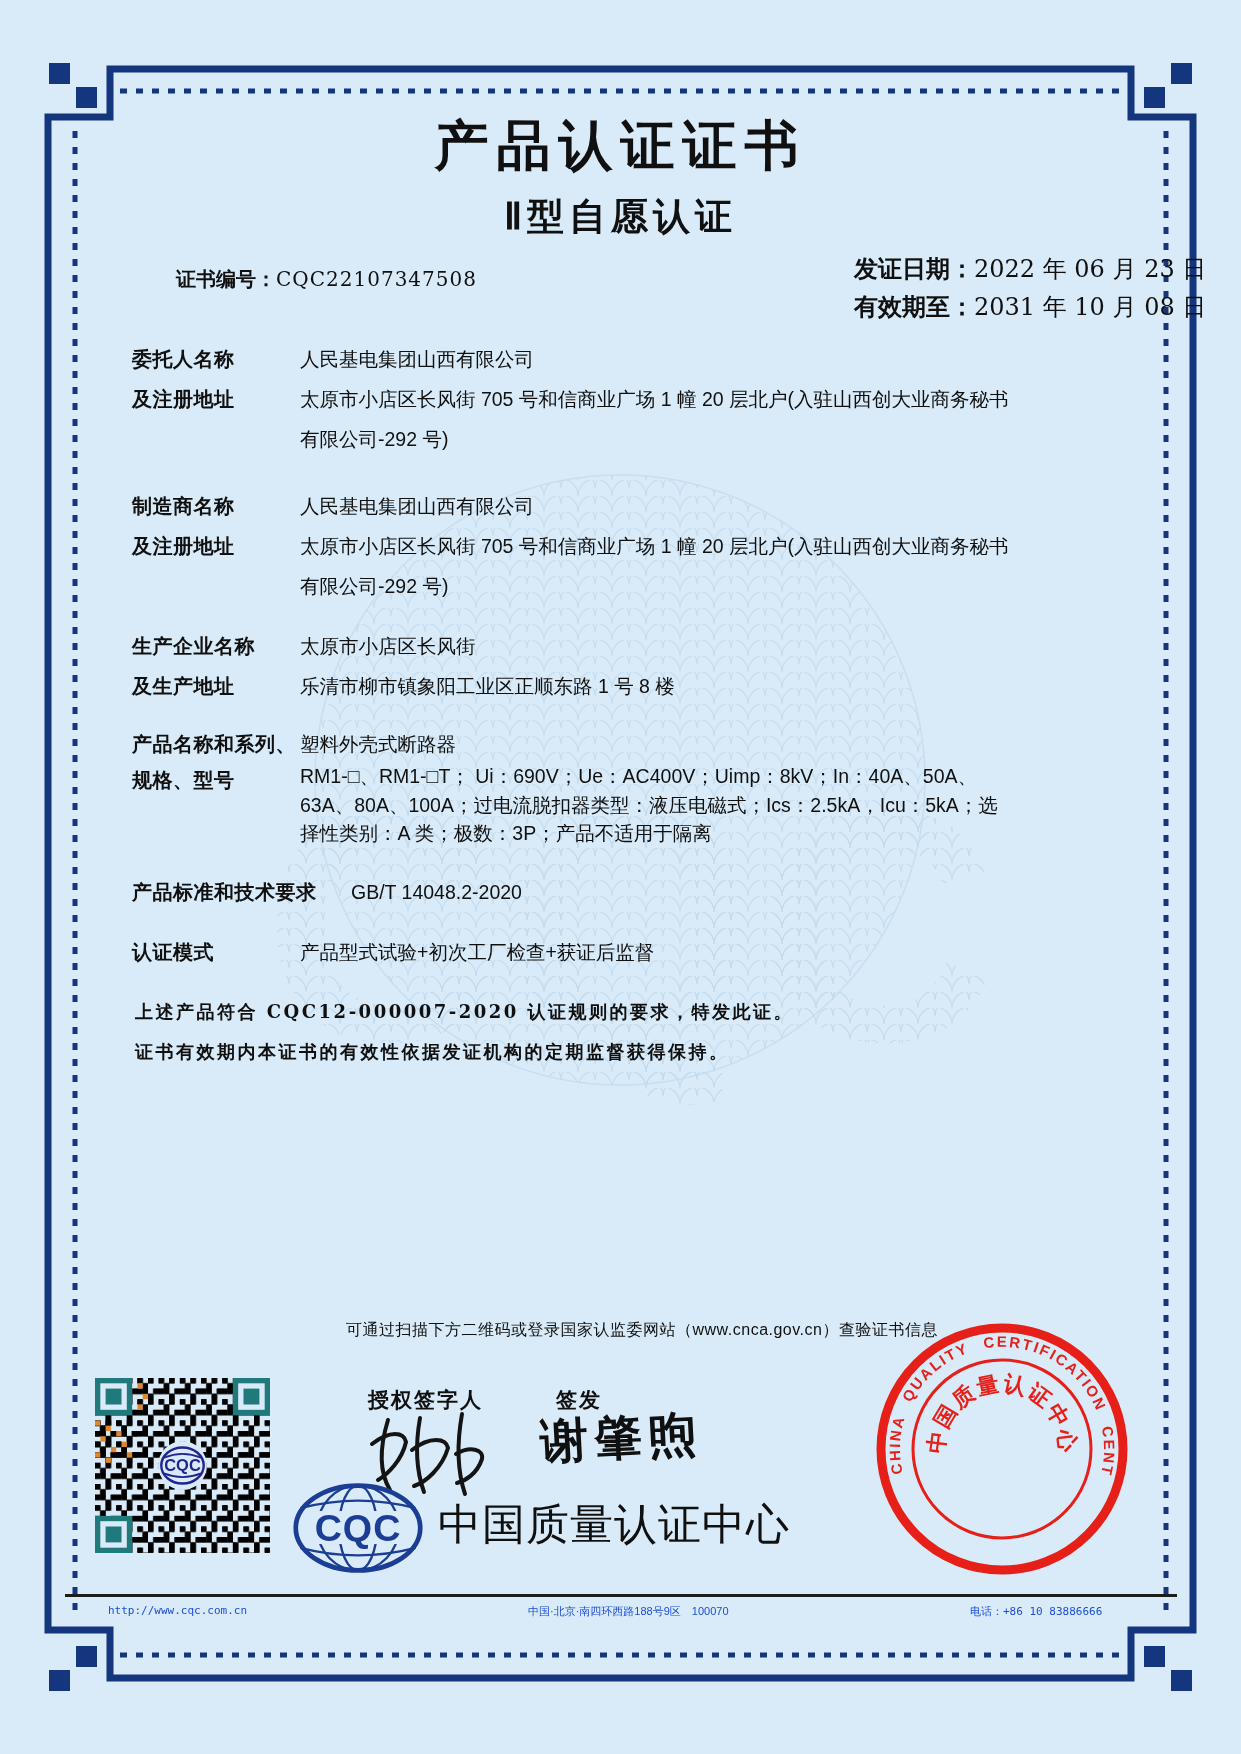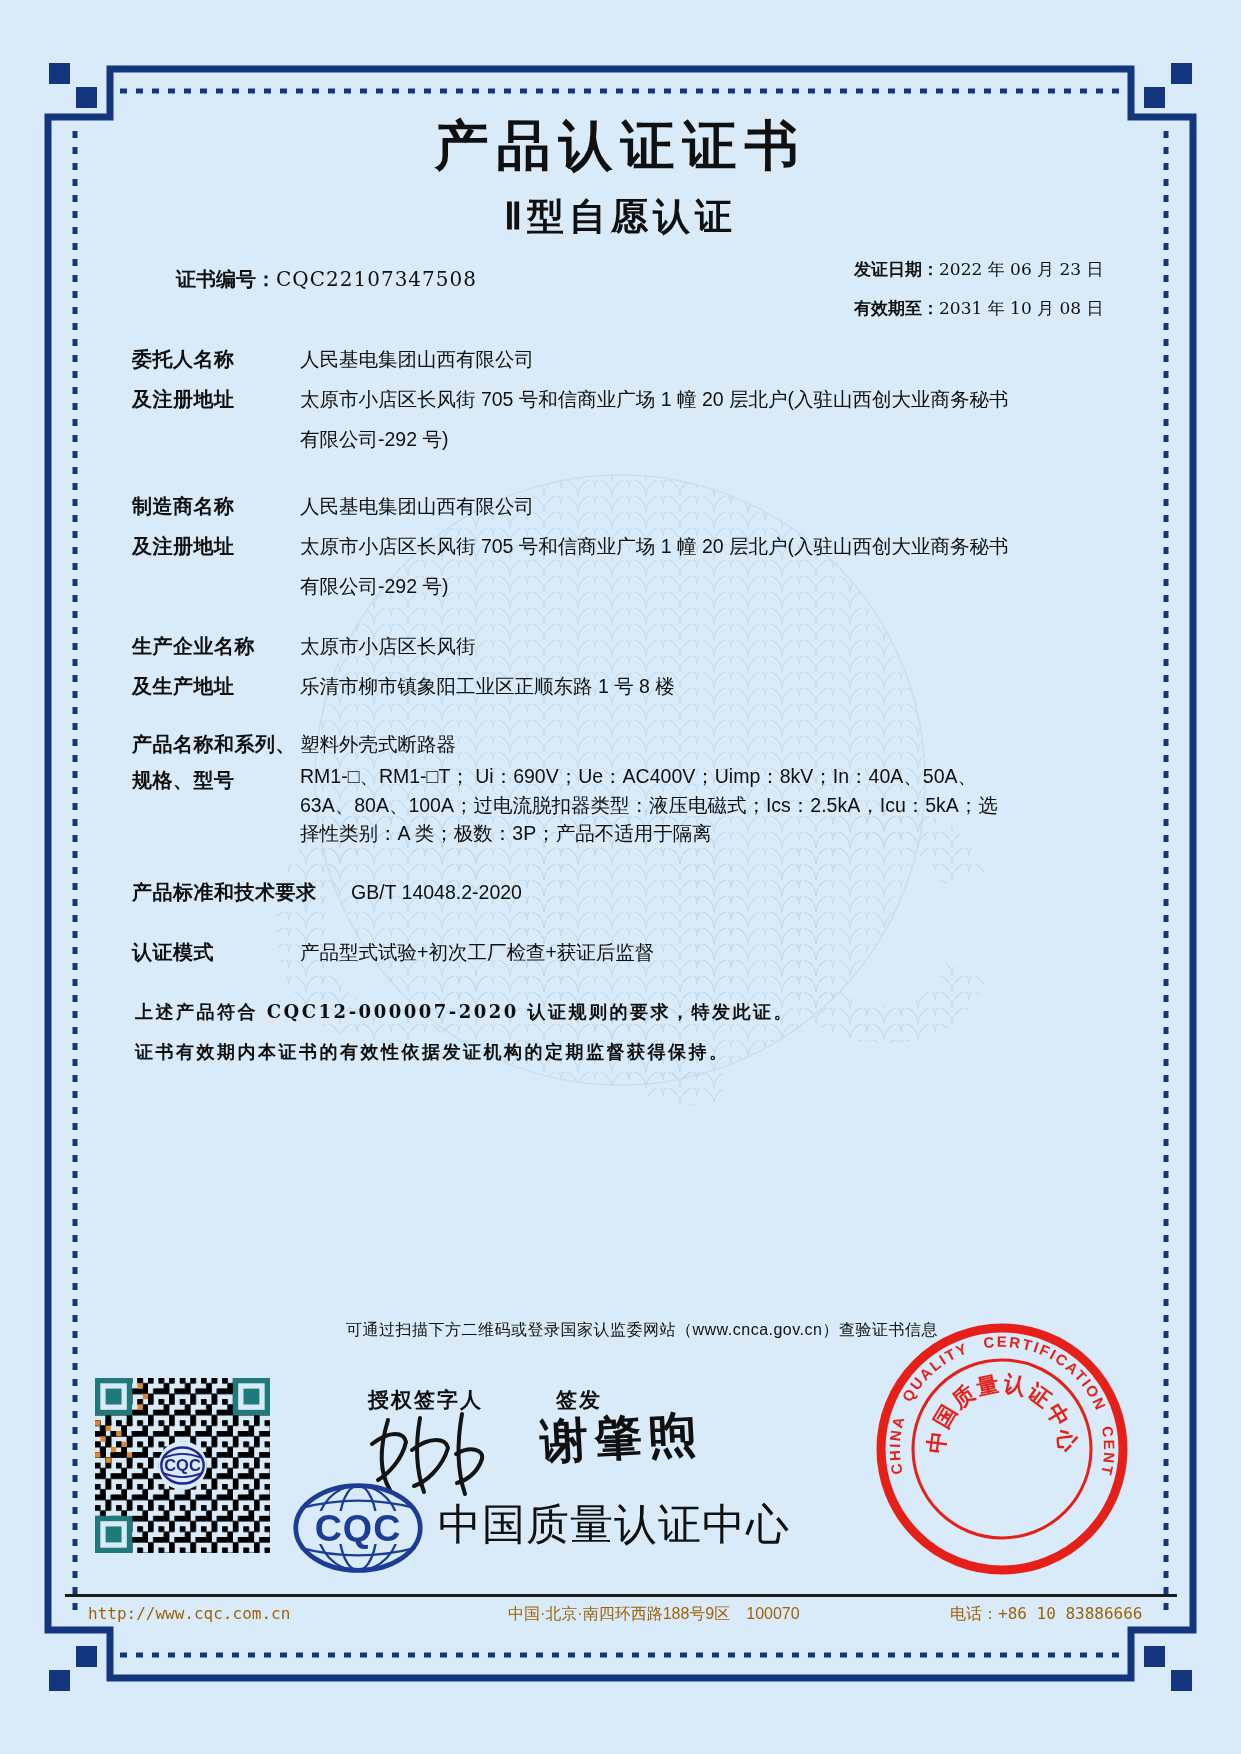--- a/index.html
+++ b/index.html
@@ -5,37 +5,37 @@
   html,body{margin:0;padding:0;background:#eef4fa;}
   .page{position:relative;width:1241px;height:1754px;background:#d9ebf8;
         font-family:"Liberation Sans",sans-serif;color:#101010;overflow:hidden;}
   .abs{position:absolute;}
   .title{left:0;right:0;top:110px;text-align:center;font-size:54px;font-weight:bold;letter-spacing:8px;}
   .subtitle{left:0;right:0;top:192px;text-align:center;font-size:37px;font-weight:600;letter-spacing:5px;}
   .kai{font-family:"DejaVu Serif",serif;font-weight:bold;margin-left:44px;}
   .serifnum{font-family:"DejaVu Serif",serif;}
   .meta{font-size:20px;}
   .meta .v{letter-spacing:1px;}
-  .daterow{line-height:38px;font-size:17px;white-space:nowrap;}
+  .daterow{line-height:38px;font-size:24px;white-space:nowrap;}
   .row{position:absolute;left:132px;display:flex;}
   .row .lbl{width:168px;font-weight:bold;font-size:20px;line-height:40px;letter-spacing:0.5px;flex:none;}
   .row .val{width:714px;font-size:19.5px;line-height:40px;}
   .row4 .lbl{width:168px;line-height:36px;}
   .row4 .v1{line-height:36px;}
   .row4 .v2{line-height:28.5px;}
   .row5 .lbl{width:208px;}
   .statement{position:absolute;left:135px;width:960px;font-family:"DejaVu Serif",serif;
              font-weight:bold;font-size:18px;letter-spacing:2.5px;}
   .verify{position:absolute;left:302px;top:1320px;font-size:16px;letter-spacing:0.5px;margin-left:44px;}
   .signlabel{position:absolute;font-size:21px;font-weight:bold;letter-spacing:2px;}
   .signname{position:absolute;left:540px;top:1406px;font-size:48px;font-weight:600;
             font-family:"DejaVu Serif",serif;transform:rotate(-3deg);letter-spacing:6px;}
   .orgname{position:absolute;left:438px;top:1496px;font-size:43px;font-weight:500;letter-spacing:1px;}
   .footer-rule{position:absolute;left:65px;top:1594px;width:1112px;height:3px;background:#1c1c1c;}
-  .footer{position:absolute;top:1604px;font-size:16px;color:#a16207;white-space:nowrap;}
+  .footer{position:absolute;top:1604px;font-size:11px;color:#1d4ed8;white-space:nowrap;margin-left:20px;}
   .mono{font-family:"DejaVu Sans Mono",monospace;}
   .stamp-ring-text{font-family:"Liberation Sans",sans-serif;font-size:15px;font-weight:bold;
                    letter-spacing:2px;word-spacing:9px;fill:#e71f19;}
   .stamp-cn-text{font-size:22px;font-weight:bold;letter-spacing:2px;fill:#e71f19;}
   svg text.logo-t{font-family:"Liberation Sans",sans-serif;}
 </style>
 </head>
 <body>
 
 <div class="page">

